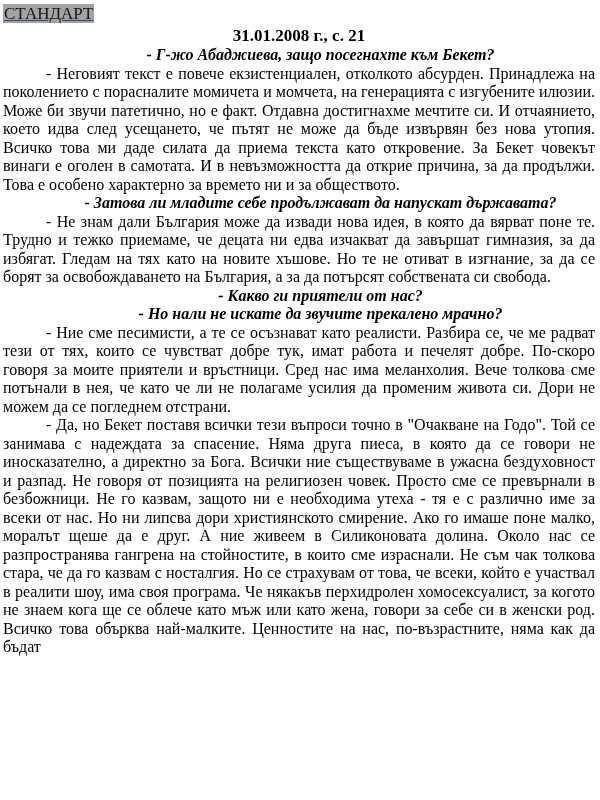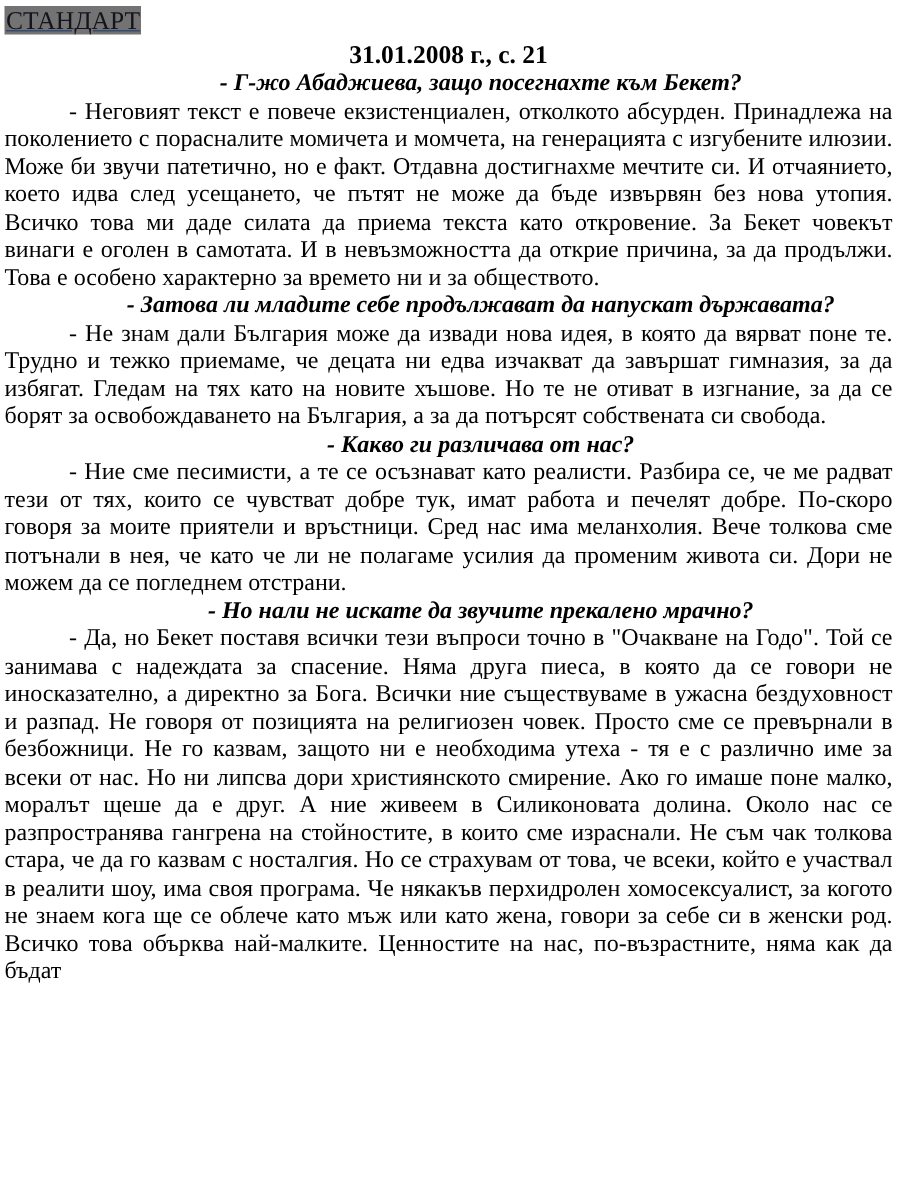--- a/index.html
+++ b/index.html
@@ -15,21 +15,21 @@
     color: #000000;
   }
   .page {
     padding: 3px 5px 0 3px;
   }
   .source-line {
     line-height: 21px;
   }
   .source-link {
     font-size: 17px;
-    background: #737373;
+    background: #a3a3a3;
     color: #14141c;
     text-decoration: underline;
     text-decoration-color: #3a4a66;
     padding: 0 1px;
     cursor: pointer;
   }
   .source-link::first-letter {
     font-size: 20px;
   }
   .dateline {
@@ -70,20 +70,20 @@
   <p class="dateline">31.01.2008 г., с. 21</p>
 
 
   <div>
     <p class="para question">- Г-жо Абаджиева, защо посегнахте към Бекет?</p>
     <p class="para">- Неговият текст е повече екзистенциален, отколкото абсурден. Принадлежа на поколението с порасналите момичета и момчета, на генерацията с изгубените илюзии. Може би звучи патетично, но е факт. Отдавна достигнахме мечтите си. И отчаянието, което идва след усещането, че пътят не може да бъде извървян без нова утопия. Всичко това ми даде силата да приема текста като откровение. За Бекет човекът винаги е оголен в самотата. И в невъзможността да открие причина, за да продължи. Това е особено характерно за времето ни и за обществото.</p>
 
     <p class="para question">- Затова ли младите себе продължават да напускат държавата?</p>
     <p class="para">- Не знам дали България може да извади нова идея, в която да вярват поне те. Трудно и тежко приемаме, че децата ни едва изчакват да завършат гимназия, за да избягат. Гледам на тях като на новите хъшове. Но те не отиват в изгнание, за да се борят за освобождаването на България, а за да потърсят собствената си свобода.</p>
 
-    <p class="para question">- Какво ги различава от нас?</p>
+    <p class="para question">- Какво ги приятели от нас?</p>
+    <p class="para question">- Но нали не искате да звучите прекалено мрачно?</p>
+
     <p class="para">- Ние сме песимисти, а те се осъзнават като реалисти. Разбира се, че ме радват тези от тях, които се чувстват добре тук, имат работа и печелят добре. По-скоро говоря за моите приятели и връстници. Сред нас има меланхолия. Вече толкова сме потънали в нея, че като че ли не полагаме усилия да променим живота си. Дори не можем да се погледнем отстрани.</p>
-
-    <p class="para question">- Но нали не искате да звучите прекалено мрачно?</p>
     <p class="para">- Да, но Бекет поставя всички тези въпроси точно в "Очакване на Годо". Той се занимава с надеждата за спасение. Няма друга пиеса, в която да се говори не иносказателно, а директно за Бога. Всички ние съществуваме в ужасна бездуховност и разпад. Не говоря от позицията на религиозен човек. Просто сме се превърнали в безбожници. Не го казвам, защото ни е необходима утеха - тя е с различно име за всеки от нас. Но ни липсва дори християнското смирение. Ако го имаше поне малко, моралът щеше да е друг. А ние живеем в Силиконовата долина. Около нас се разпространява гангрена на стойностите, в които сме израснали. Не съм чак толкова стара, че да го казвам с носталгия. Но се страхувам от това, че всеки, който е участвал в реалити шоу, има своя програма. Че някакъв перхидролен хомосексуалист, за когото не знаем кога ще се облече като мъж или като жена, говори за себе си в женски род. Всичко това обърква най-малките. Ценностите на нас, по-възрастните, няма как да бъдат</p>
   </div>
 
 </div>
 
 </body></html>

